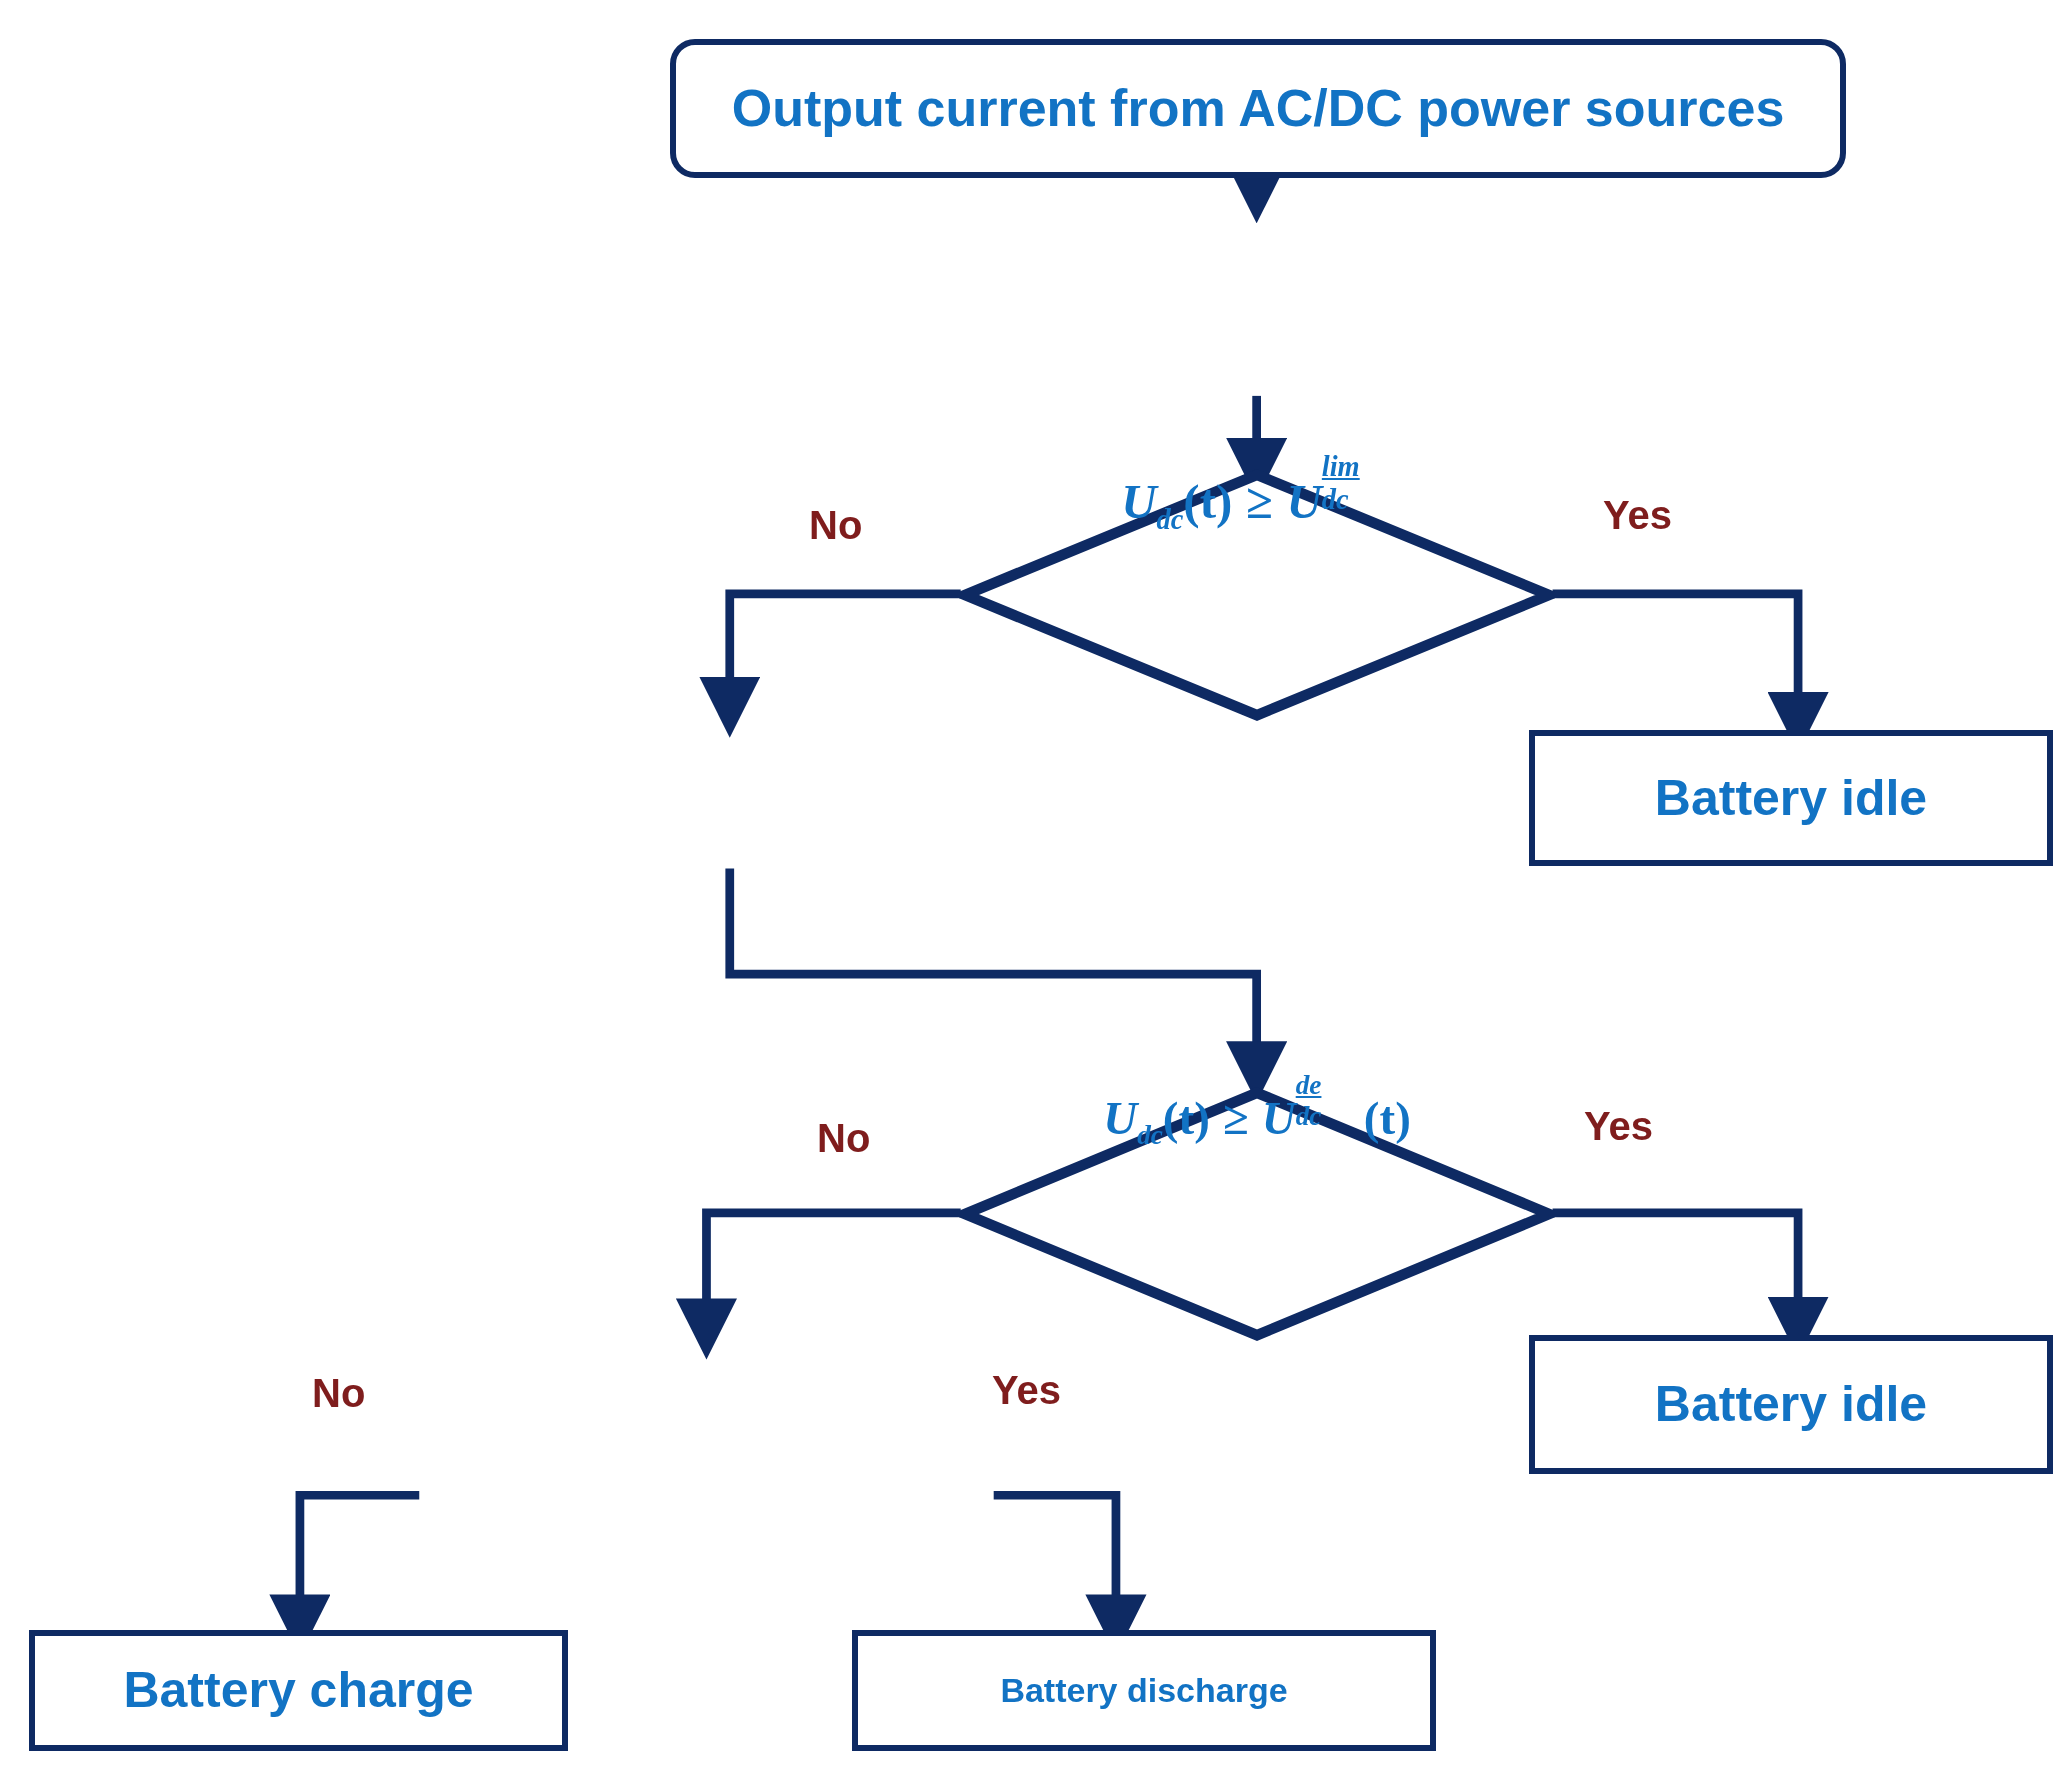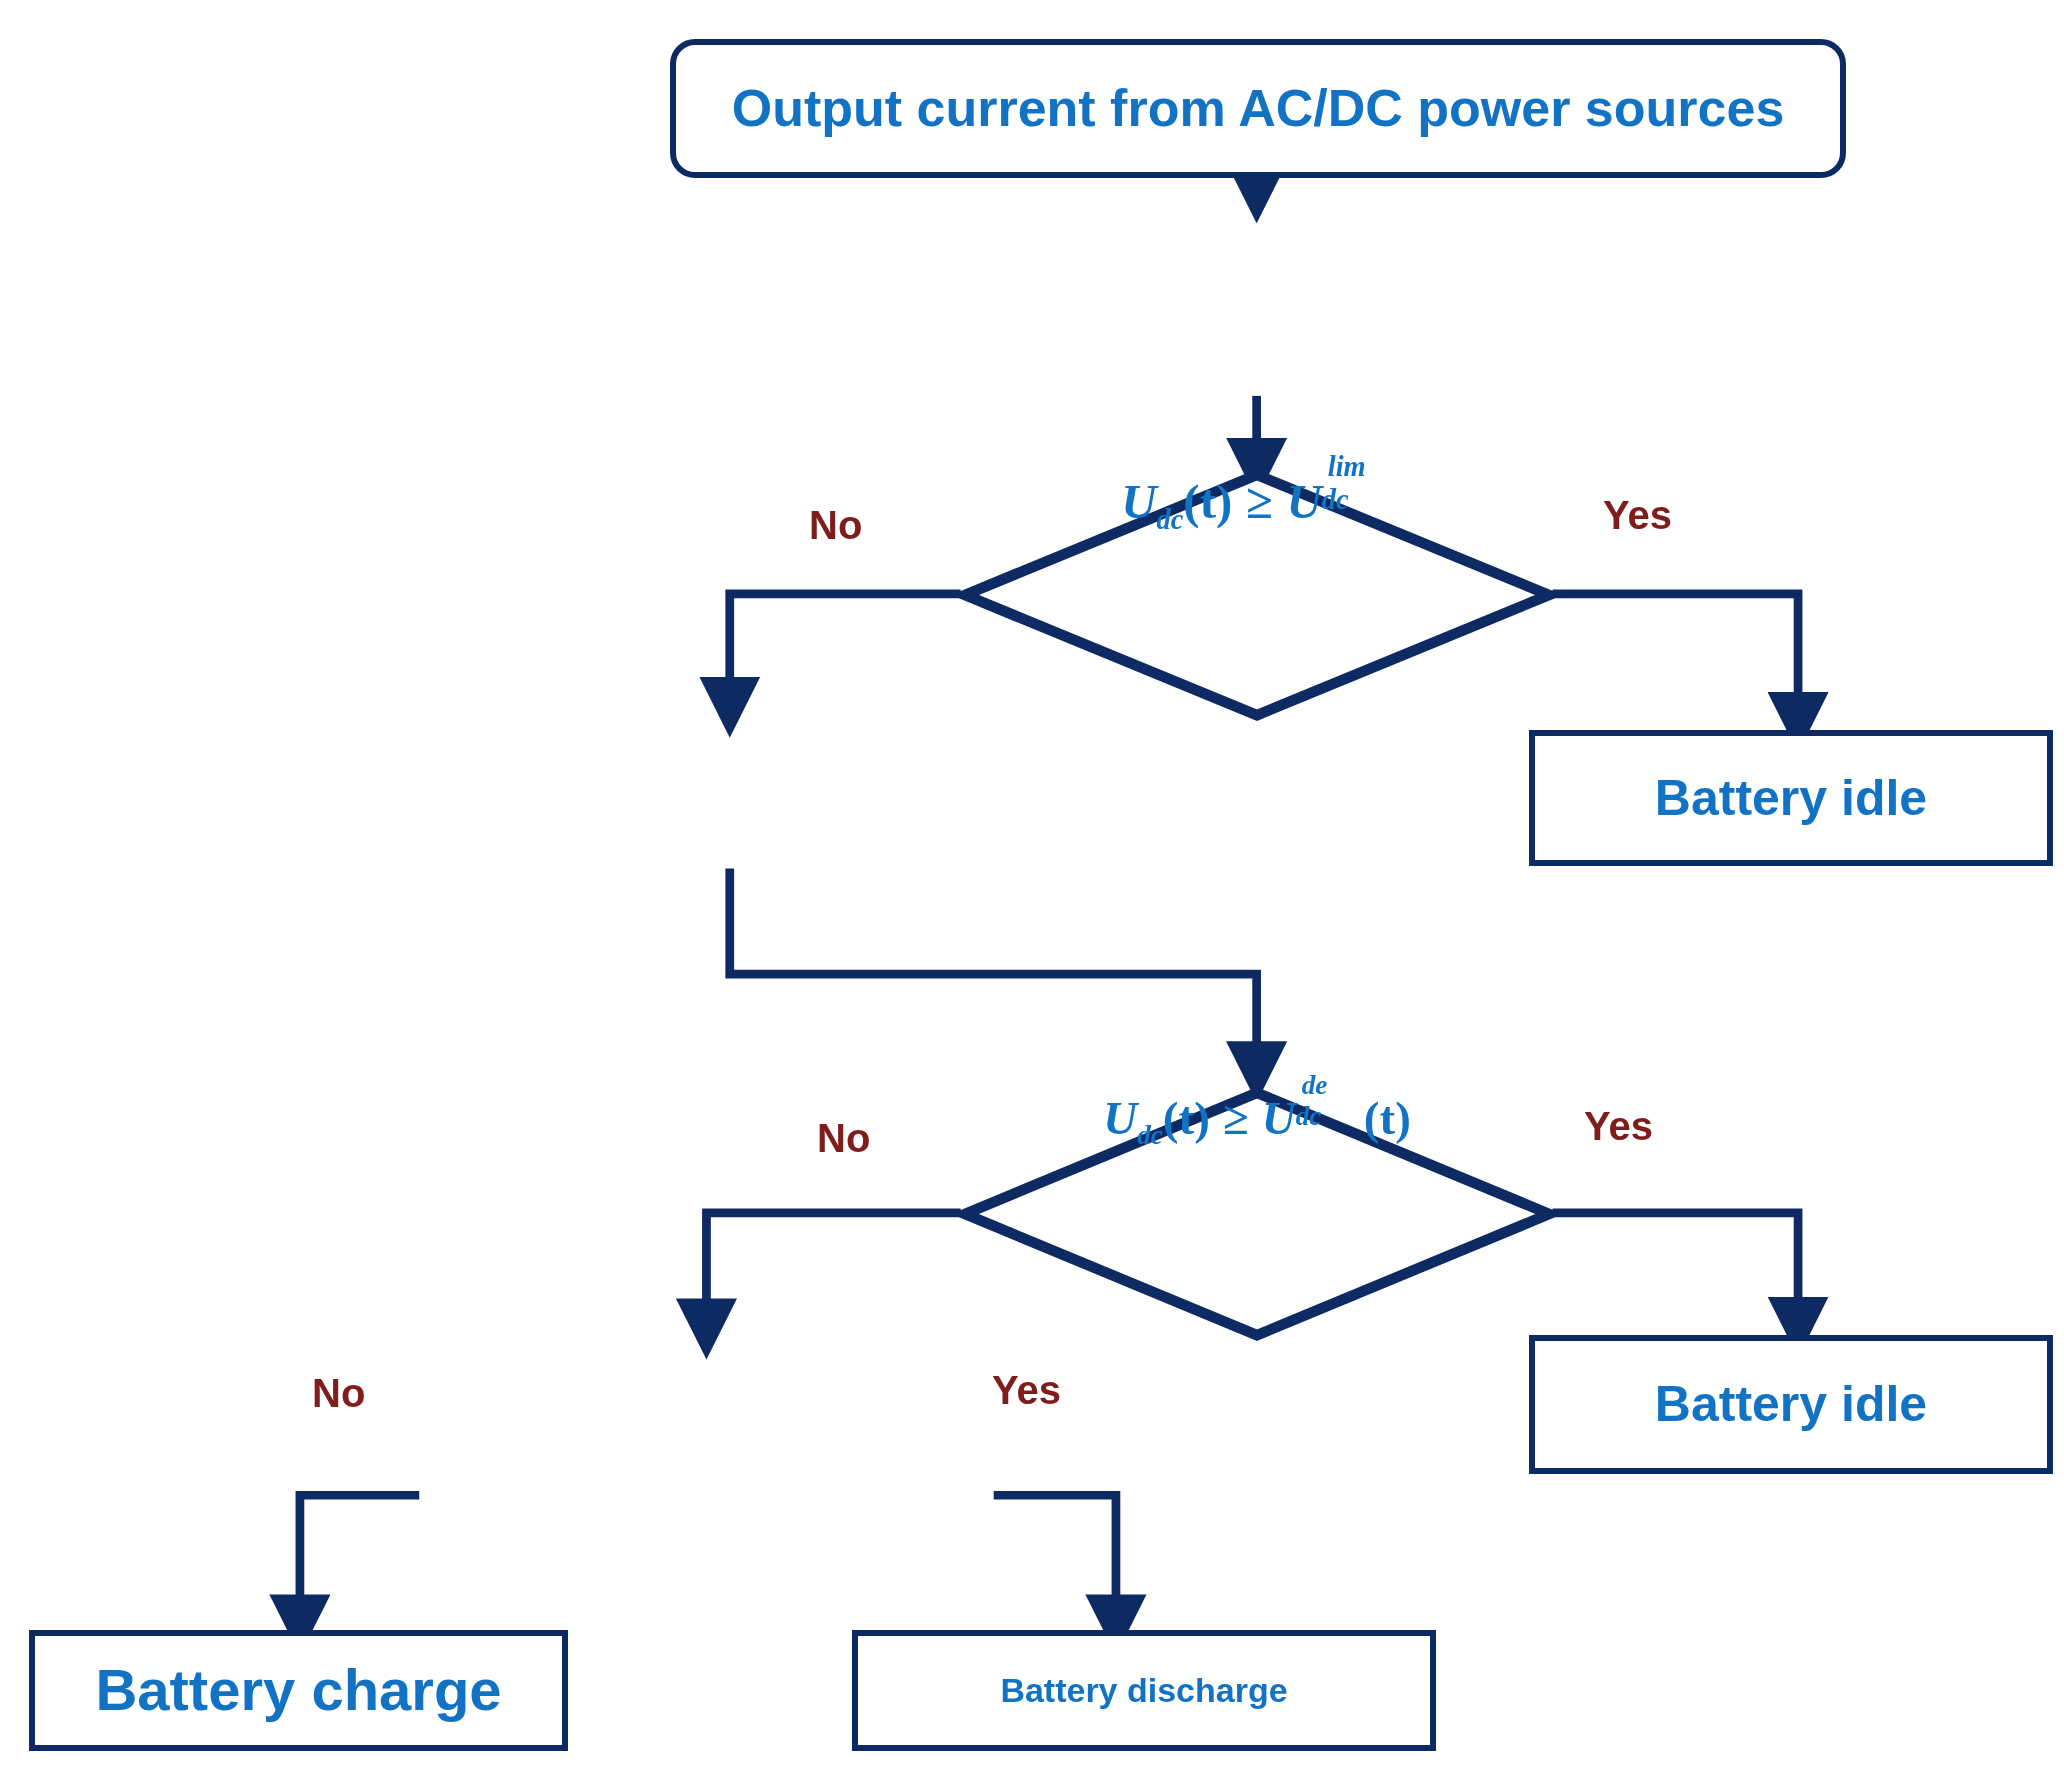--- a/index.html
+++ b/index.html
@@ -98,24 +98,25 @@
   .supsub {
     display: inline-block;
     vertical-align: baseline;
     position: relative;
     width: 1.45em;
     height: 1em;
     text-align: left;
   }
   .supsub .s-up {
     position: absolute;
-    left: 6px;
+    left: 0;
     top: -0.62em;
     font-size: 0.58em;
     font-style: italic;
+    text-decoration: underline;
   }
   .supsub .s-dn {
     position: absolute;
     left: 0;
     top: 0.52em;
     font-size: 0.58em;
     font-style: italic;
   }
 </style>
 </head>
@@ -194,21 +195,21 @@
   <div class="branch-label" style="left:1584px; top:1106px;">Yes</div>
 
   <div class="node box" style="left:1529px; top:1335px; width:524px; height:139px; font-size:50px;">
     <span>Battery idle</span>
   </div>
 
 
   <div class="branch-label" style="left:312px; top:1373px;">No</div>
   <div class="branch-label" style="left:992px; top:1370px;">Yes</div>
 
-  <div class="node box" style="left:29px; top:1630px; width:539px; height:121px; font-size:58px;">
+  <div class="node box" style="left:29px; top:1630px; width:539px; height:121px; font-size:50px;">
     <span>Battery charge</span>
   </div>
 
   <div class="node box" style="left:852px; top:1630px; width:584px; height:121px; font-size:34px;">
     <span>Battery discharge</span>
   </div>
 
 </div>
 
 

